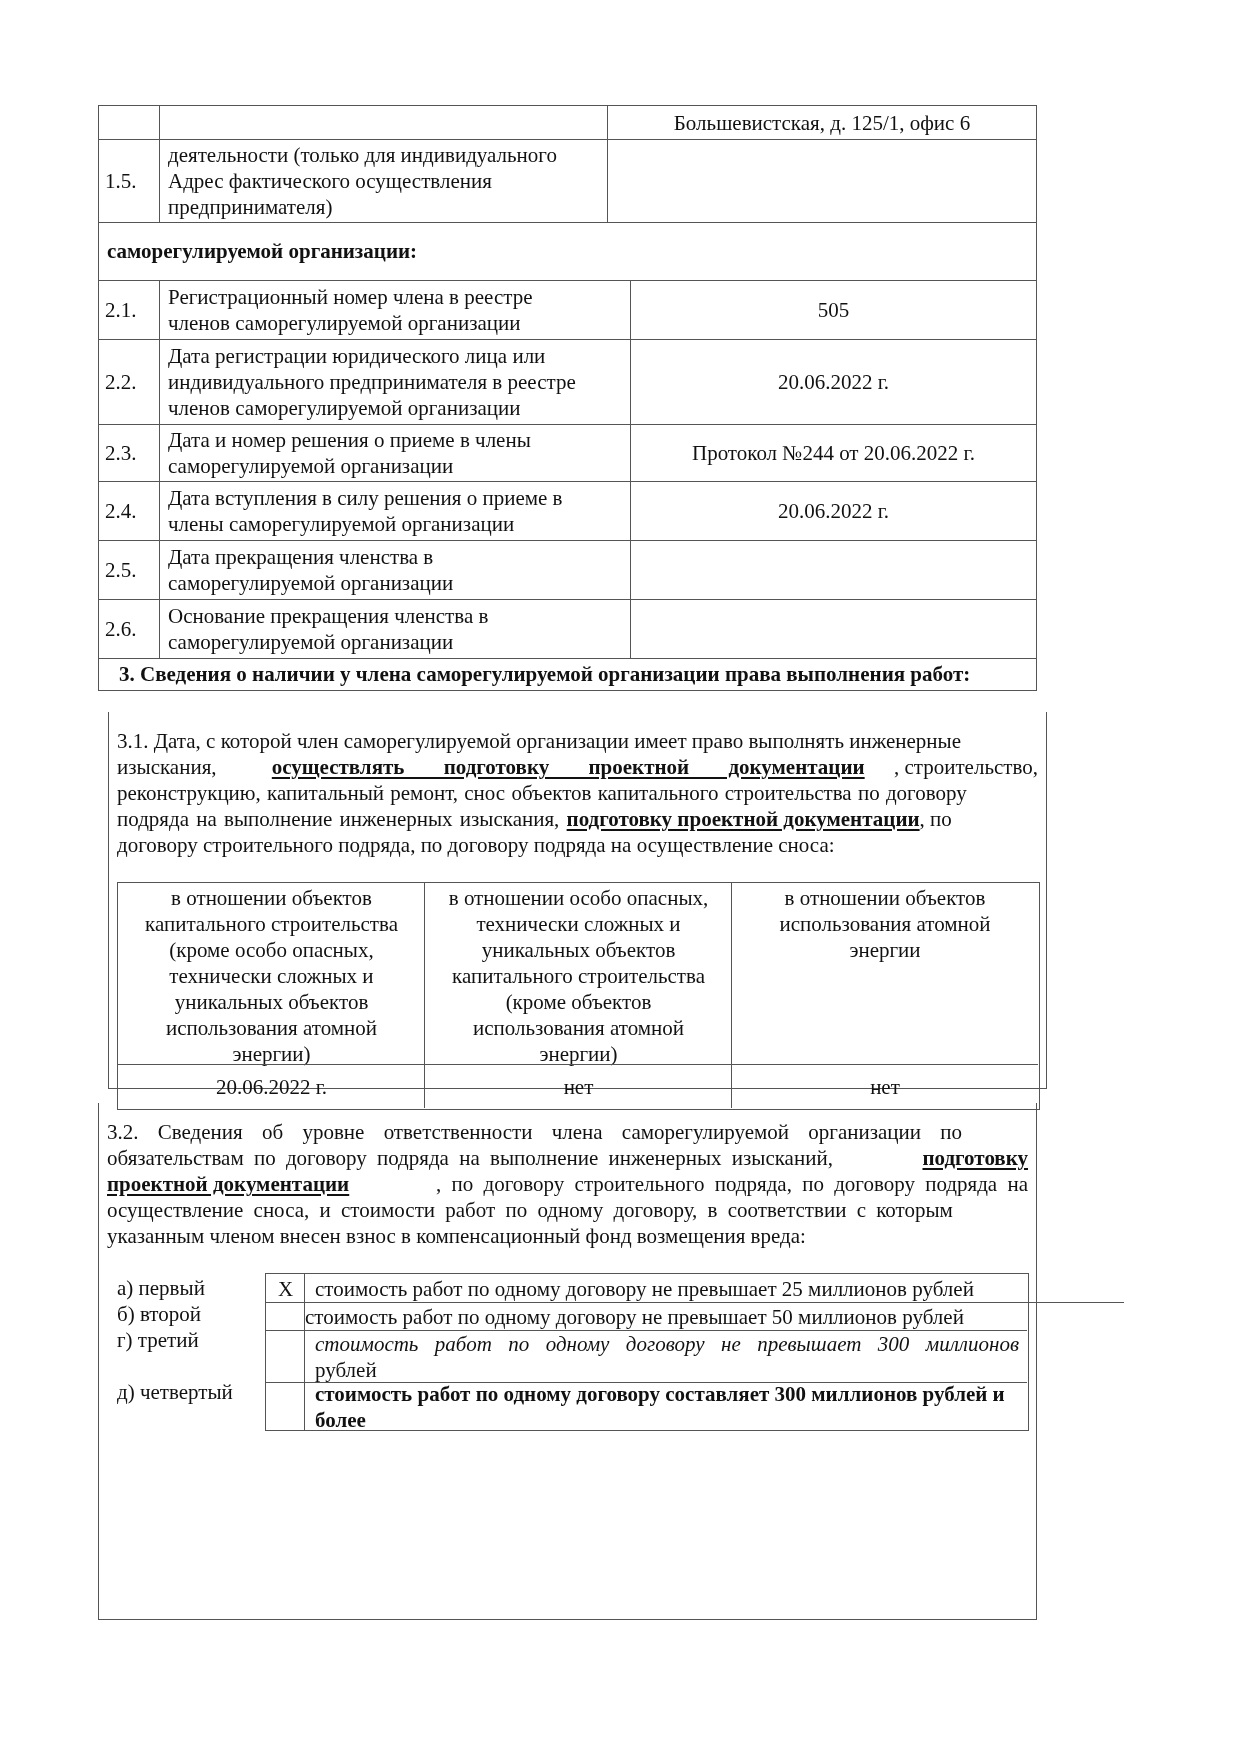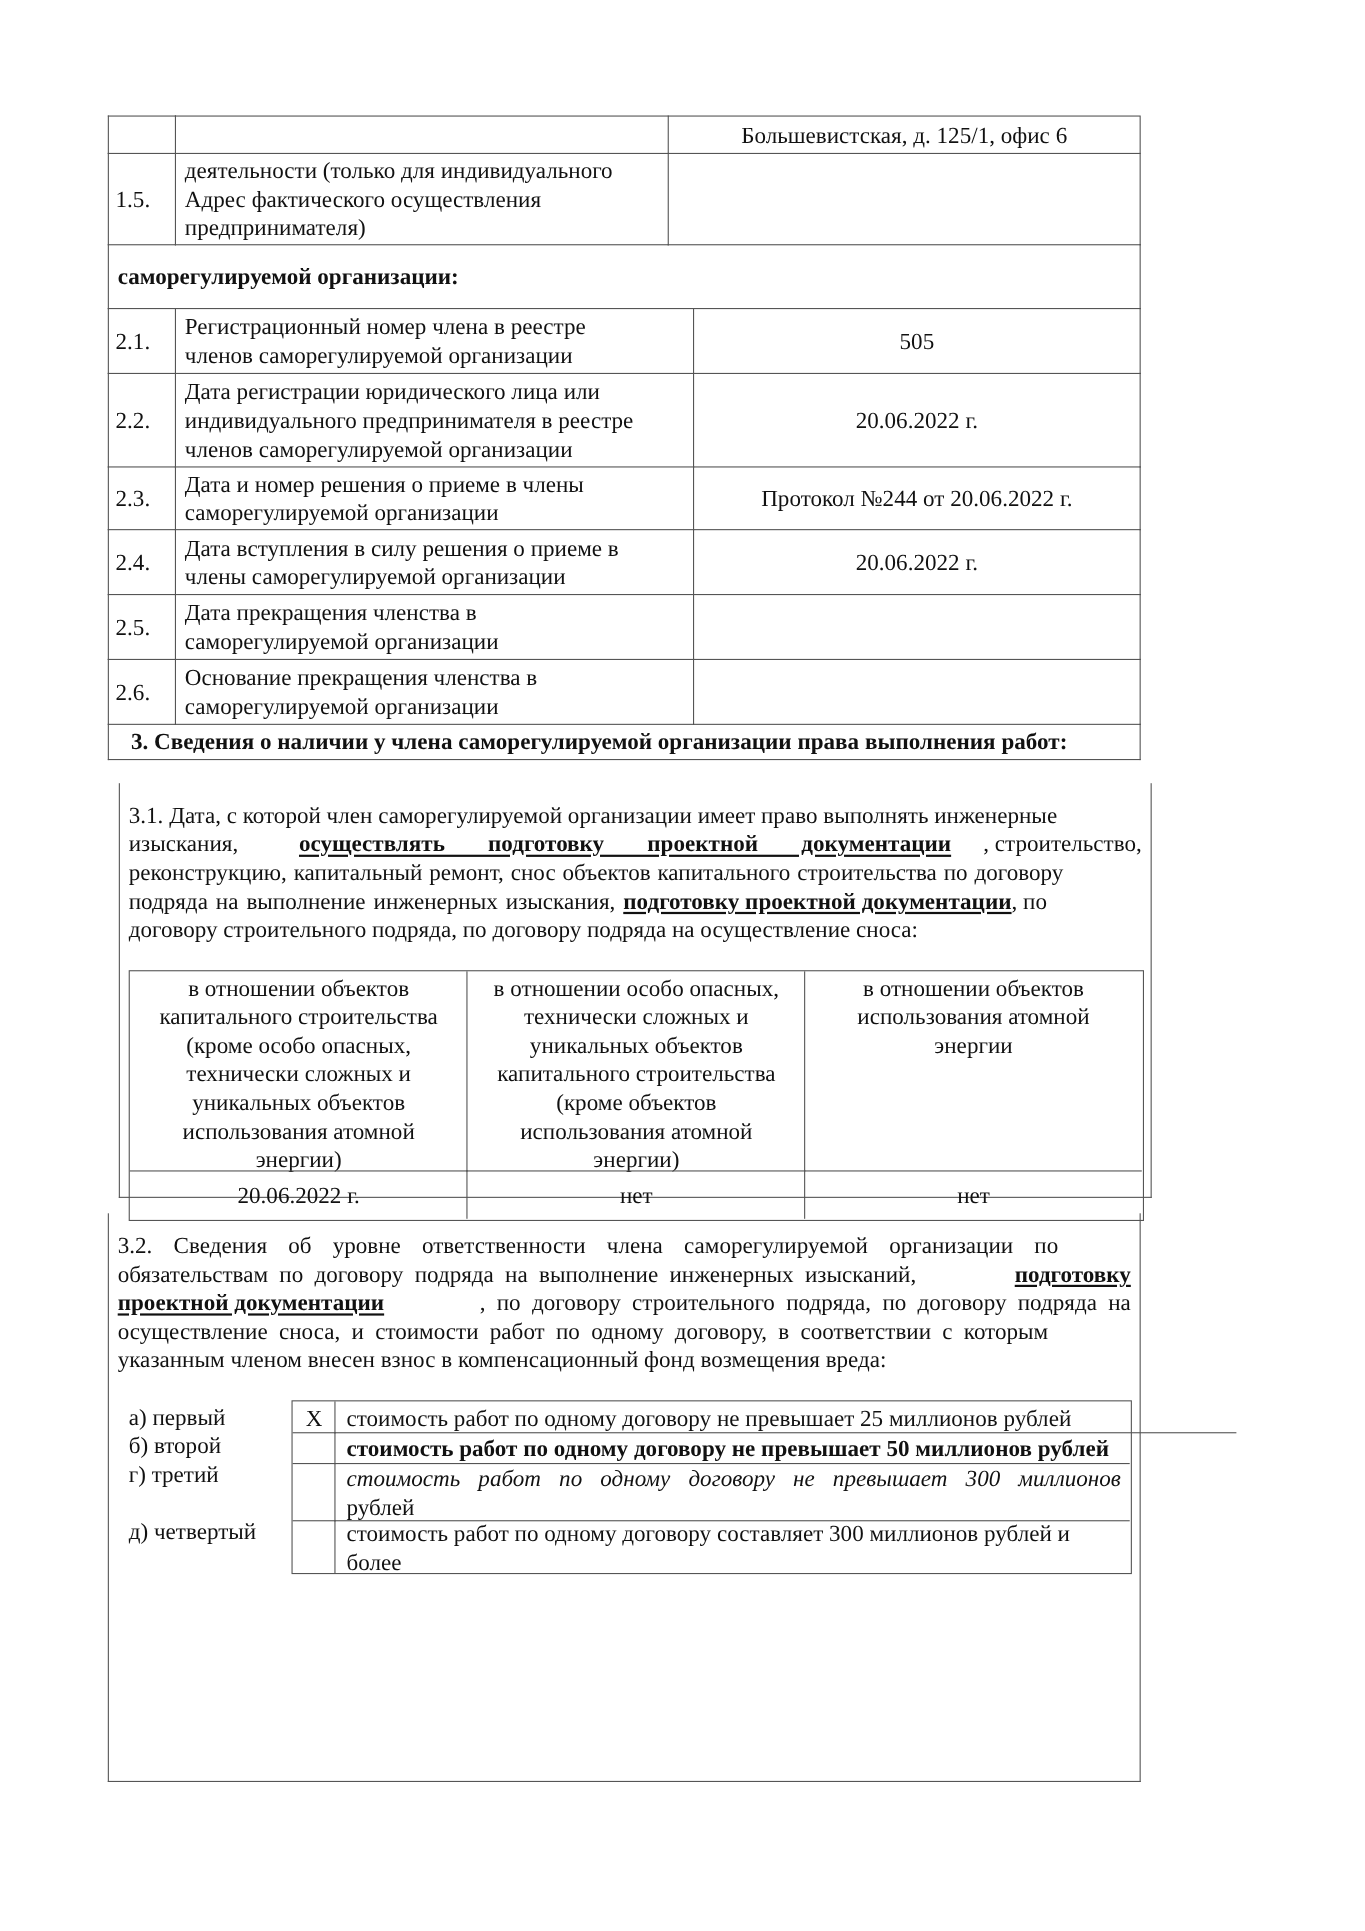--- a/index.html
+++ b/index.html
@@ -221,37 +221,37 @@
     <div class="cell abs center" style="left:0; top:0; width:39px; height:29px;">
       <span>X</span>
     </div>
     <div class="cell abs left bl" style="left:38px; top:0; width:723px; height:29px; padding-left:10px;">
       <span>стоимость работ по одному договору не превышает 25 миллионов рублей</span>
     </div>
 
     <div class="cell abs center bt" style="left:0; top:28px; width:39px; height:29px;">
       <span></span>
     </div>
-    <div class="cell abs left bl bt" style="left:38px; top:28px; width:820px; height:29px; padding-left:10px;font-weight:bold;">
+    <div class="cell abs left bl bt" style="left:38px; top:28px; width:820px; height:29px; ">
       <span>стоимость работ по одному договору не превышает 50 миллионов рублей</span>
     </div>
 
     <div class="cell abs center bt" style="left:0; top:56px; width:39px; height:53px;">
       <span></span>
     </div>
     <div class="cell abs left bl bt" style="left:38px; top:56px; width:723px; height:53px; padding-left:10px; padding-right:8px;">
       <div style="width:100%;">
         <div class="just" style="text-align-last:justify;font-style:italic;">стоимость работ по одному договору не превышает 300 миллионов</div>
         <div>рублей</div>
       </div>
     </div>
 
     <div class="cell abs center bt" style="left:0; top:108px; width:39px; height:48px;">
       <span></span>
     </div>
     <div class="cell abs left bl bt" style="left:38px; top:108px; width:723px; height:48px; padding-left:10px; padding-right:8px;">
-      <div style="width:100%;">
+      <div style="width:100%;font-weight:bold;">
         <div>стоимость работ по одному договору составляет 300 миллионов рублей и</div>
         <div>более</div>
       </div>
     </div>
   </div>
 </div>
 
 </body></html>

